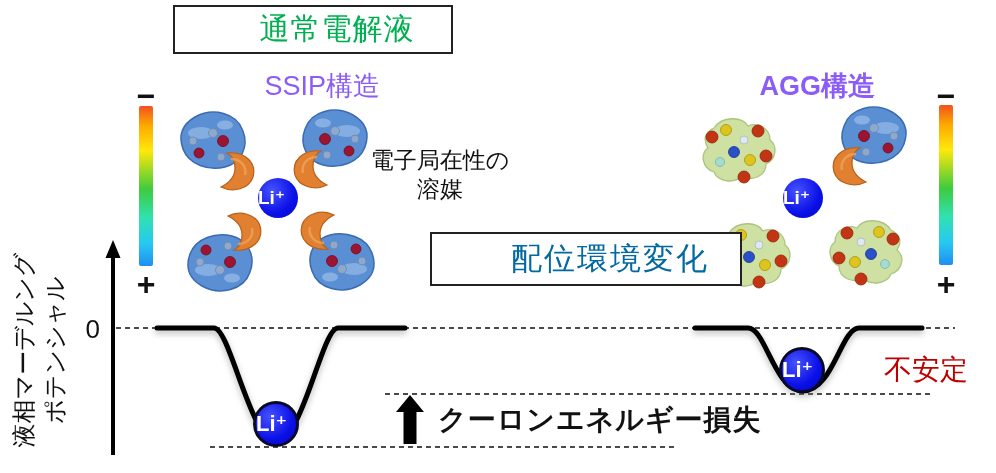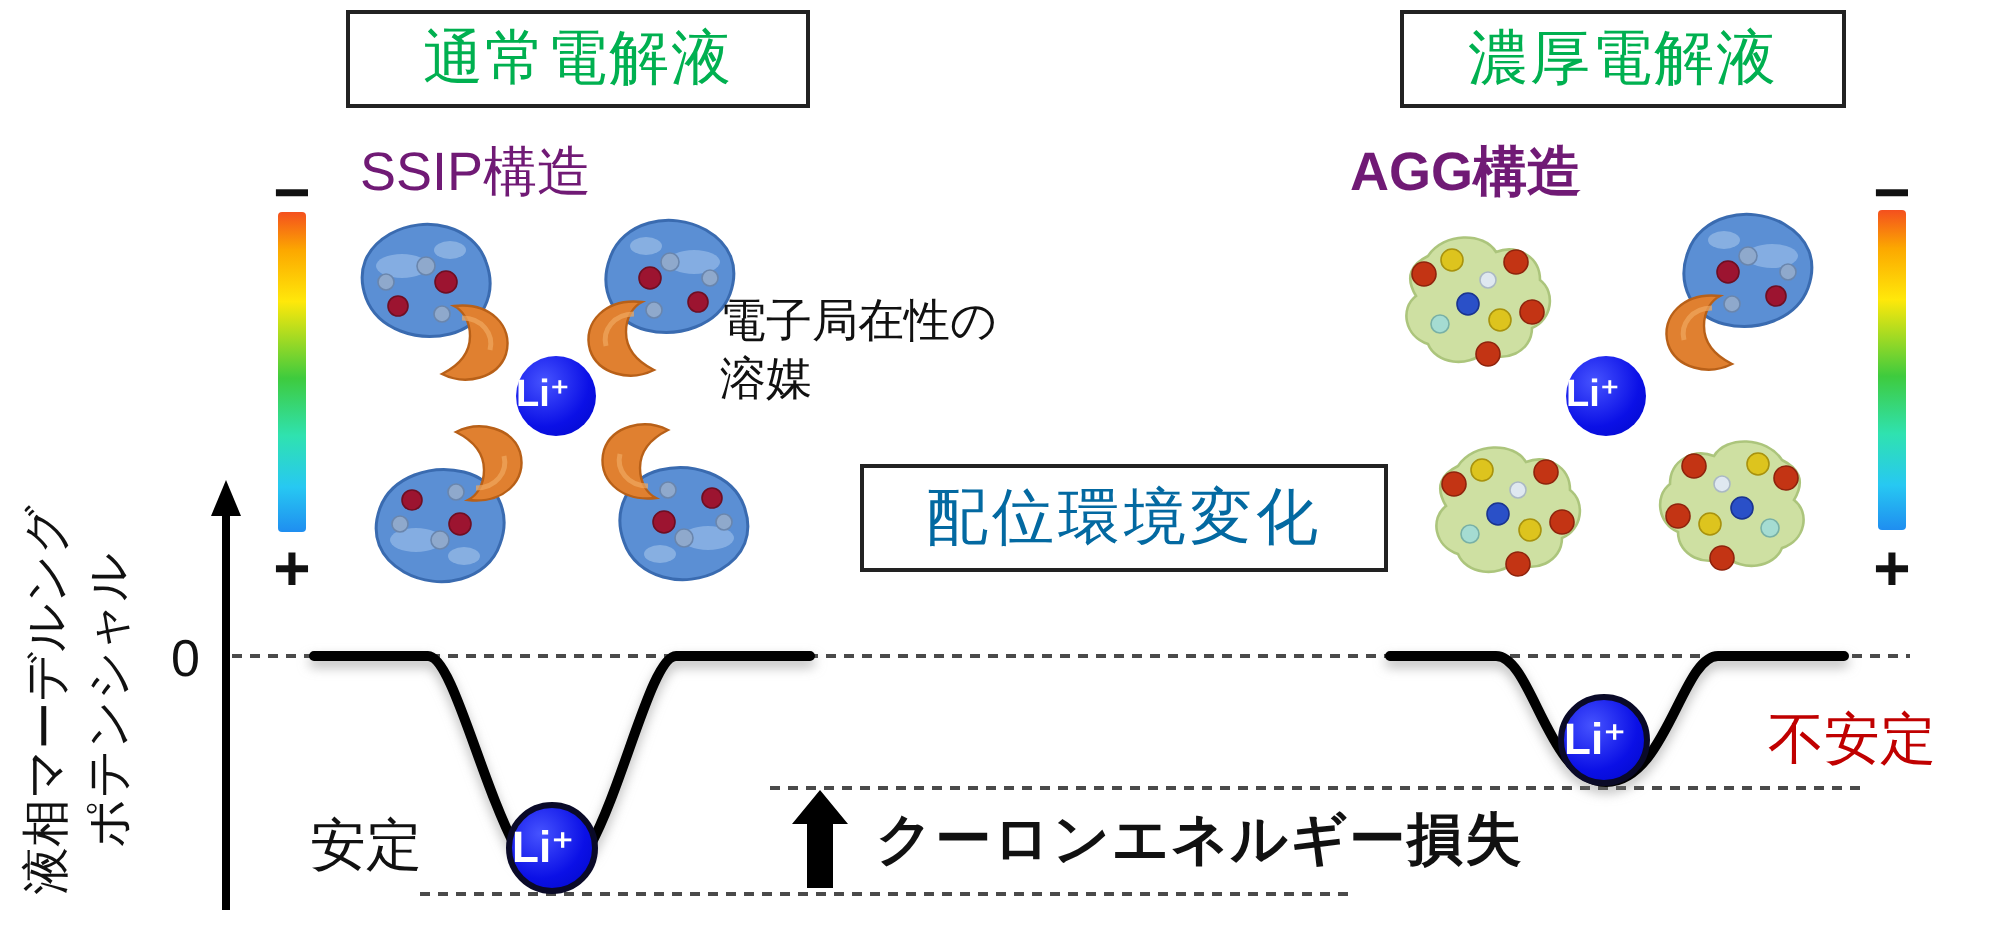--- a/index.html
+++ b/index.html
@@ -1,39 +1,39 @@
 <!DOCTYPE html>
 <html style="--title-green: #00b050; --unstable-red: #c00000; --li-blue: #0b10e6; --cb0: #f4501e; --cb1: #fca800; --cb2: #ffe80a; --cb3: #3ecb3e; --cb4: #2fe2b0; --cb5: #27c8f2; --cb6: #1f8ef0;"><head>
 <meta charset="utf-8">
 <style>
   html,body{margin:0;padding:0;background:#fff;}
   .canvas{
     position:relative;width:996px;height:473px;background:#fff;overflow:hidden;
     font-family:"Liberation Sans","DejaVu Sans",sans-serif;color:#111;
   }
   .abs{position:absolute;}
-  .center{display:flex;align-items:center;justify-content:center;}
+  .center{display:flex;align-items:center;justify-content:center;padding-left:48px;}
   .pre{white-space:pre-line;}
 
   .title-box{
     border:2px solid #222;background:#fff;
     font-size:30px;font-weight:500;letter-spacing:1px;
     color:var(--title-green);
   }
-  .struct-label{font-size:27px;text-align:left;color:#701a75;}
+  .struct-label{font-size:27px;text-align:right;color:#8b5cf6;}
 
   .cbar-sign{width:40px;text-align:center;font-size:32px;font-weight:bold;line-height:1;color:#111;}
   .cbar{
     width:14px;height:160px;border-radius:2px;
     background:linear-gradient(to bottom,
       var(--cb0) 0%,var(--cb1) 12%,var(--cb2) 28%,var(--cb3) 52%,
       var(--cb4) 70%,var(--cb5) 86%,var(--cb6) 100%);
   }
 
-  .mid-label{font-size:23px;line-height:1.28;text-align:left;color:#111;}
+  .mid-label{font-size:23px;line-height:1.28;text-align:center;color:#111;}
   .coord-box{
     border:2px solid #222;background:#fff;
     font-size:31px;letter-spacing:2px;color:#0369a1;
   }
 
   .li-ion{
     border-radius:50%;color:#fff;font-weight:bold;text-align:left;
     background:radial-gradient(circle at 35% 32%, #4653ff 0%, var(--li-blue) 60%, #0008c8 100%);
     box-sizing:border-box;
   }
@@ -105,23 +105,20 @@
 
     <use href="#anionMol" transform="translate(692,110)"></use>
     <use href="#anionMol" transform="translate(707,215)"></use>
     <use href="#anionMol" transform="translate(913,212) scale(-1,1)"></use>
     <use href="#solventMol" transform="translate(922,100) scale(-1,1)"></use>
   </svg>
 
   <div class="abs title-box center" style="left:173px;top:5px;width:228px;height:45px;">
     <span>通常電解液</span>
   </div>
-  <div class="abs title-box center" style="left:700px;top:5px;width:219px;height:45px;">
-    <span>濃厚電解液</span>
-  </div>
 
   <div class="abs struct-label" style="left:180px;top:68px;width:200px;">SSIP構造</div>
   <div class="abs struct-label" style="left:675px;top:68px;width:200px;font-weight:bold;">AGG構造</div>
 
   <div class="abs cbar-sign" style="left:126px;top:80px;">−</div>
   <div class="abs cbar" style="left:139px;top:106px;"></div>
   <div class="abs cbar-sign" style="left:126px;top:268px;">+</div>
 
   <div class="abs cbar-sign" style="left:926px;top:80px;">−</div>
   <div class="abs cbar" style="left:939px;top:105px;"></div>
@@ -137,17 +134,16 @@
     <span>配位環境変化</span>
   </div>
 
   <div class="abs zero-label" style="left:74px;top:314px;width:26px;">0</div>
   <div class="abs yaxis-label pre" style="left:-85px;top:318px;">液相マーデルング
 ポテンシャル</div>
 
   <div class="abs li-ion li-lg" style="left:253px;top:401px;">Li⁺</div>
   <div class="abs li-ion li-lg" style="left:779px;top:347px;">Li⁺</div>
 
-  <div class="abs stable-label" style="left:155px;top:404px;">安定</div>
   <div class="abs unstable-label" style="left:884px;top:351px;">不安定</div>
   <div class="abs coulomb-label" style="left:438px;top:401px;">クーロンエネルギー損失</div>
 
 </div>
 
 </body></html>

